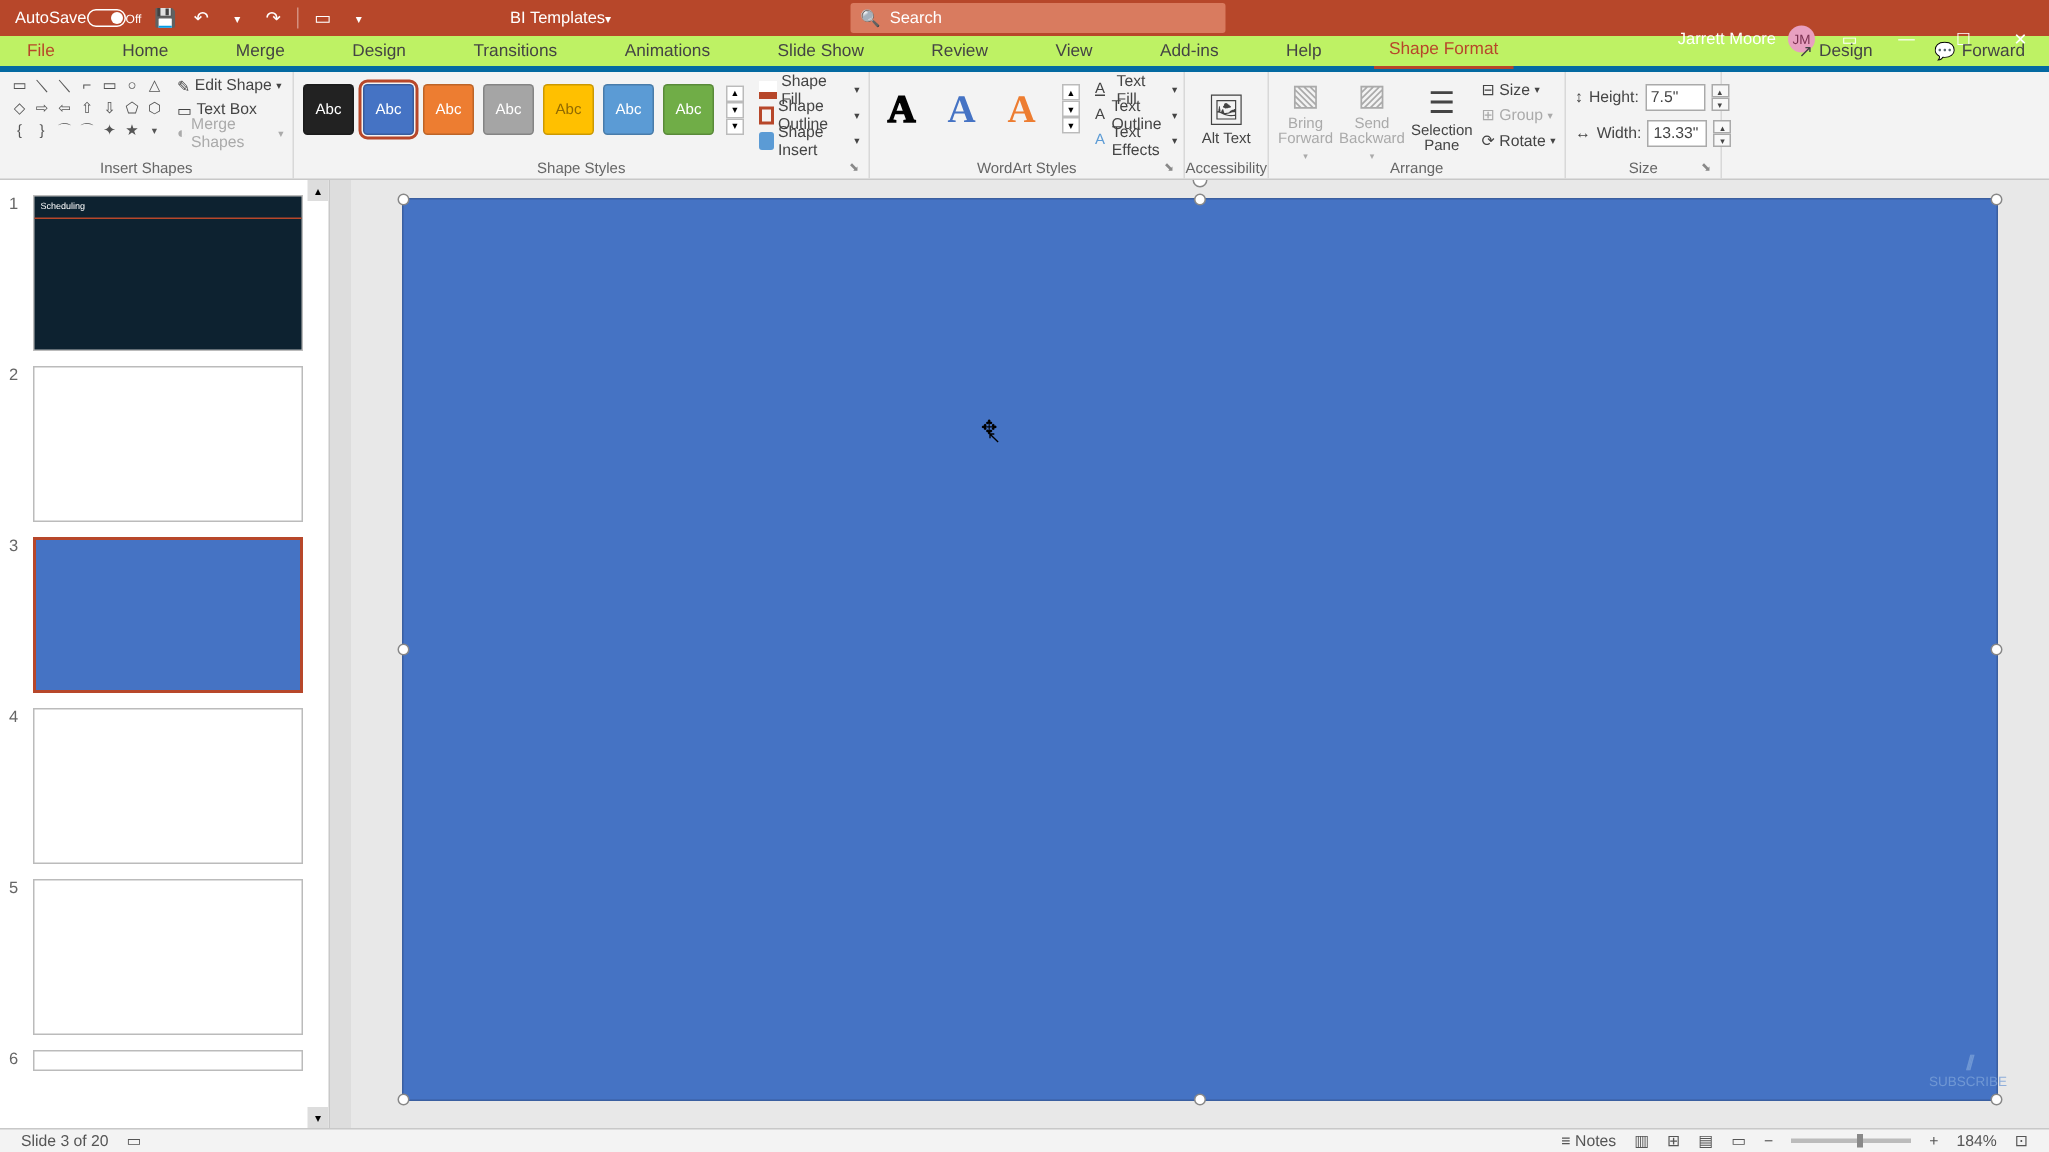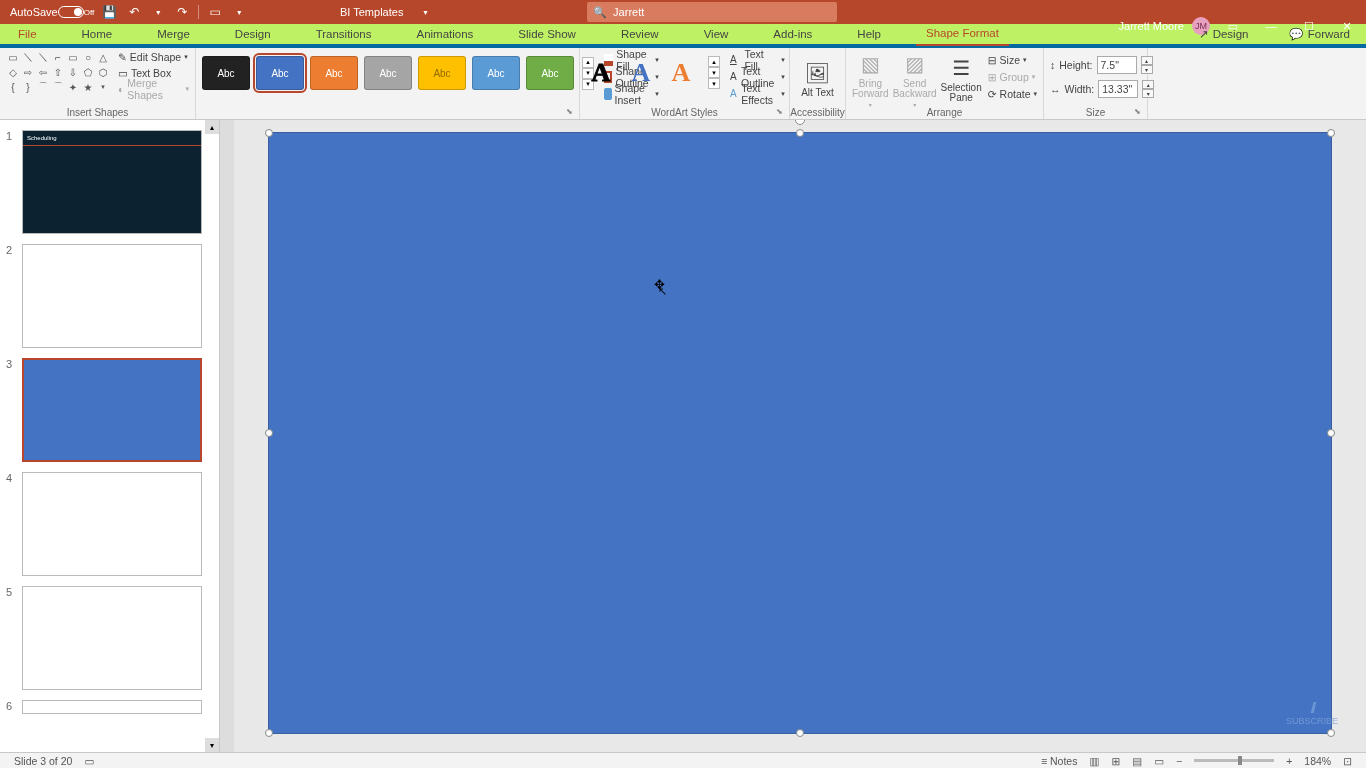--- a/index.html
+++ b/index.html
@@ -7,21 +7,21 @@
 
 
 .titlebar { height: 24px; background: #B7472A; display: flex; align-items: center; color: #fff; font-size: 11px; }
 .titlebar .left { display: flex; align-items: center; gap: 8px; padding-left: 10px; }
 .autosave-toggle { display: flex; align-items: center; gap: 0; }
 .toggle-pill { width: 26px; height: 12px; border: 1px solid #fff; border-radius: 7px; position: relative; }
 .toggle-pill::after { content: ""; position: absolute; right: 1px; top: 1px; width: 8px; height: 8px; background: #fff; border-radius: 50%; }
 .qat-icon { width: 16px; height: 16px; display: flex; align-items: center; justify-content: center; font-size: 12px; cursor: pointer; }
 .qat-sep { width: 1px; height: 14px; background: rgba(255,255,255,0.4); }
 .titlebar .center { position: absolute; left: 340px; display: flex; align-items: center; gap: 40px; }
-.doc-title { font-size: 11px; display: flex; align-items: center; gap: 20px; }
+.doc-title { font-size: 11px; display: flex; align-items: center; gap: 0; }
 .search-box { width: 250px; height: 20px; background: #D97B5F; border-radius: 2px; display: flex; align-items: center; padding: 0 6px; gap: 6px; color: #fff; margin-left: 120px; }
 .titlebar .right { margin-left: auto; display: flex; align-items: center; gap: 8px; padding-right: 4px; margin-top: 28px; }
 .user-avatar { width: 18px; height: 18px; background: #E8A0C0; border-radius: 50%; font-size: 9px; display: flex; align-items: center; justify-content: center; color: #7a3050; }
 .win-btn { width: 30px; height: 24px; display: flex; align-items: center; justify-content: center; cursor: pointer; }
 
 
 .menubar { height: 24px; background: #bef264; display: flex; align-items: center; padding: 0 8px; border-bottom: 4px solid #0369a1; gap: 25px; }
 .menu-tab { padding: 0 10px; height: 24px; display: flex; align-items: center; font-size: 11.5px; color: #444; cursor: pointer; }
 .menu-tab.file { color: #B7472A; font-weight: 400; }
 .menu-tab.active { color: #B7472A; border-bottom: 2px solid #B7472A; }
@@ -37,21 +37,21 @@
 
 
 .shapes-gallery { display: grid; grid-template-columns: repeat(7, 14px); grid-template-rows: repeat(3, 14px); gap: 1px; }
 .shape-cell { width: 14px; height: 14px; display: flex; align-items: center; justify-content: center; font-size: 10px; color: #555; cursor: pointer; }
 .shapes-side { display: flex; flex-direction: column; gap: 2px; font-size: 10.5px; color: #444; margin-left: 4px; }
 .shapes-side-item { display: flex; align-items: center; gap: 3px; cursor: pointer; height: 14px; }
 .shapes-side-item.disabled { color: #aaa; }
 
 
 .style-presets { display: flex; gap: 6px; align-items: center; padding-top: 6px; }
-.style-preset { width: 48px; height: 34px; border-radius: 3px; display: flex; align-items: center; justify-content: center; font-size: 10px; color: #fff; cursor: pointer; border: 1px solid rgba(0,0,0,0.2); }
+.style-preset { width: 34px; height: 34px; border-radius: 3px; display: flex; align-items: center; justify-content: center; font-size: 10px; color: #fff; cursor: pointer; border: 1px solid rgba(0,0,0,0.2); }
 .style-preset.selected { outline: 2px solid #B7472A; outline-offset: 1px; }
 .preset-nav { display: flex; flex-direction: column; margin-left: 2px; }
 .preset-nav div { width: 12px; height: 11px; border: 1px solid #bbb; font-size: 7px; display: flex; align-items: center; justify-content: center; cursor: pointer; background: #fff; }
 .shape-fx-col { display: flex; flex-direction: column; gap: 2px; font-size: 10.5px; color: #444; margin-left: 6px; padding-top: 2px; }
 .shape-fx-item { display: flex; align-items: center; gap: 3px; cursor: pointer; height: 15px; }
 .fx-icon { width: 12px; height: 12px; }
 
 
 .wa-presets { display: flex; gap: 10px; padding-top: 6px; align-items: center; }
 .wa-preset { width: 30px; height: 30px; display: flex; align-items: center; justify-content: center; font-size: 26px; font-weight: bold; font-family: Georgia, serif; cursor: pointer; }
@@ -119,21 +119,21 @@
     <span class="qat-icon">▭</span>
     <span class="qat-icon" style="font-size:8px">▾</span>
   </div>
   <div class="center">
     <div class="doc-title">
       <span>BI Templates</span>
       <span style="font-size:8px">▾</span>
     </div>
     <div class="search-box">
       <span>🔍</span>
-      <span>Jarrett</span>
+      <span>Search</span>
     </div>
   </div>
   <div class="right">
     <span>Jarrett Moore</span>
     <span class="user-avatar">JM</span>
     <span class="win-btn">▭</span>
     <span class="win-btn">—</span>
     <span class="win-btn">☐</span>
     <span class="win-btn">✕</span>
   </div>
@@ -237,20 +237,21 @@
             <span>Shape Outline</span>
             <span style="font-size:7px">▾</span>
           </div>
         <div class="shape-fx-item">
             <span class="fx-icon" style="background:#5b9bd5;border-radius:2px"></span>
             <span>Shape Insert</span>
             <span style="font-size:7px">▾</span>
           </div>
       </div>
     </div>
+    <div class="ribbon-group-label">Shape Styles</div>
     <div class="group-launcher">⬊</div>
   </div>
 
   <div class="ribbon-group" style="width:210px">
     <div class="ribbon-content">
       <div class="wa-presets">
         <div class="wa-preset" style="color:#000;-webkit-text-stroke:1px #000">A</div>
         <div class="wa-preset" style="color:#4573c4">A</div>
         <div class="wa-preset" style="color:#ed7d31">A</div>
         <div class="preset-nav">

